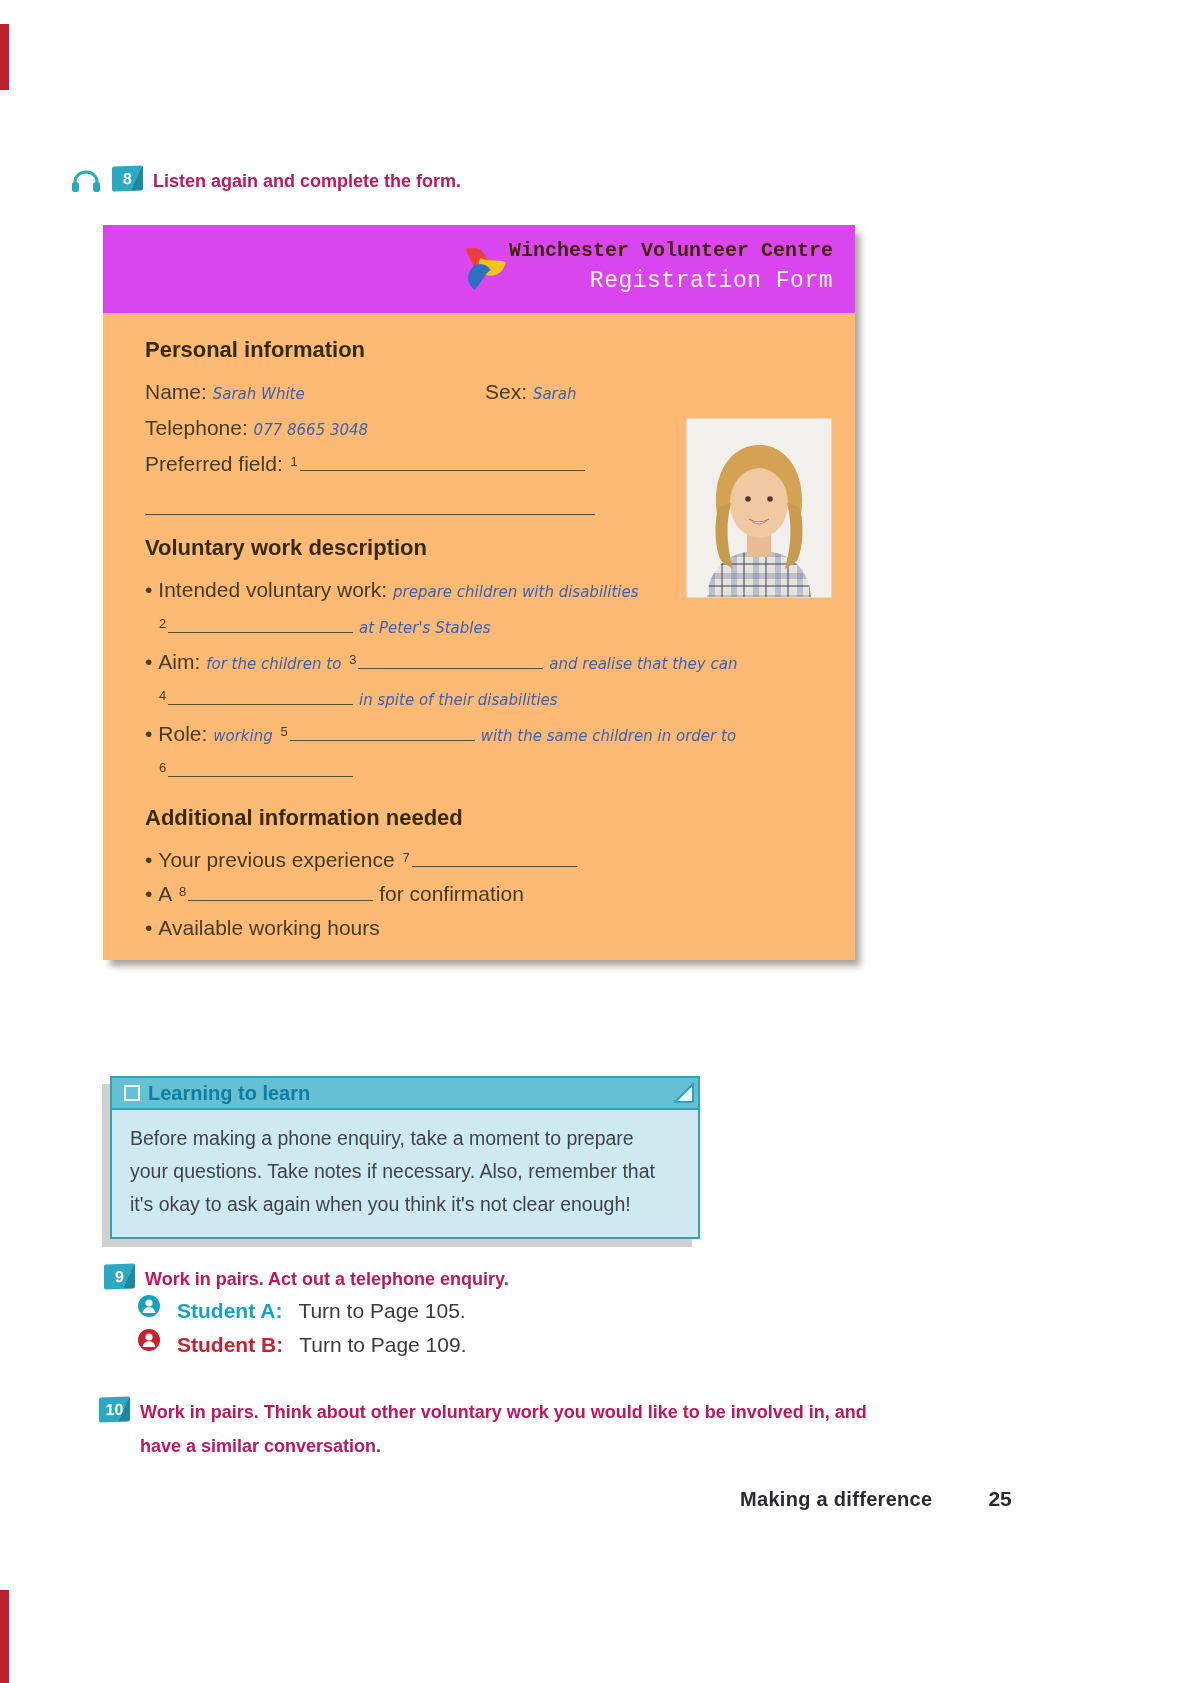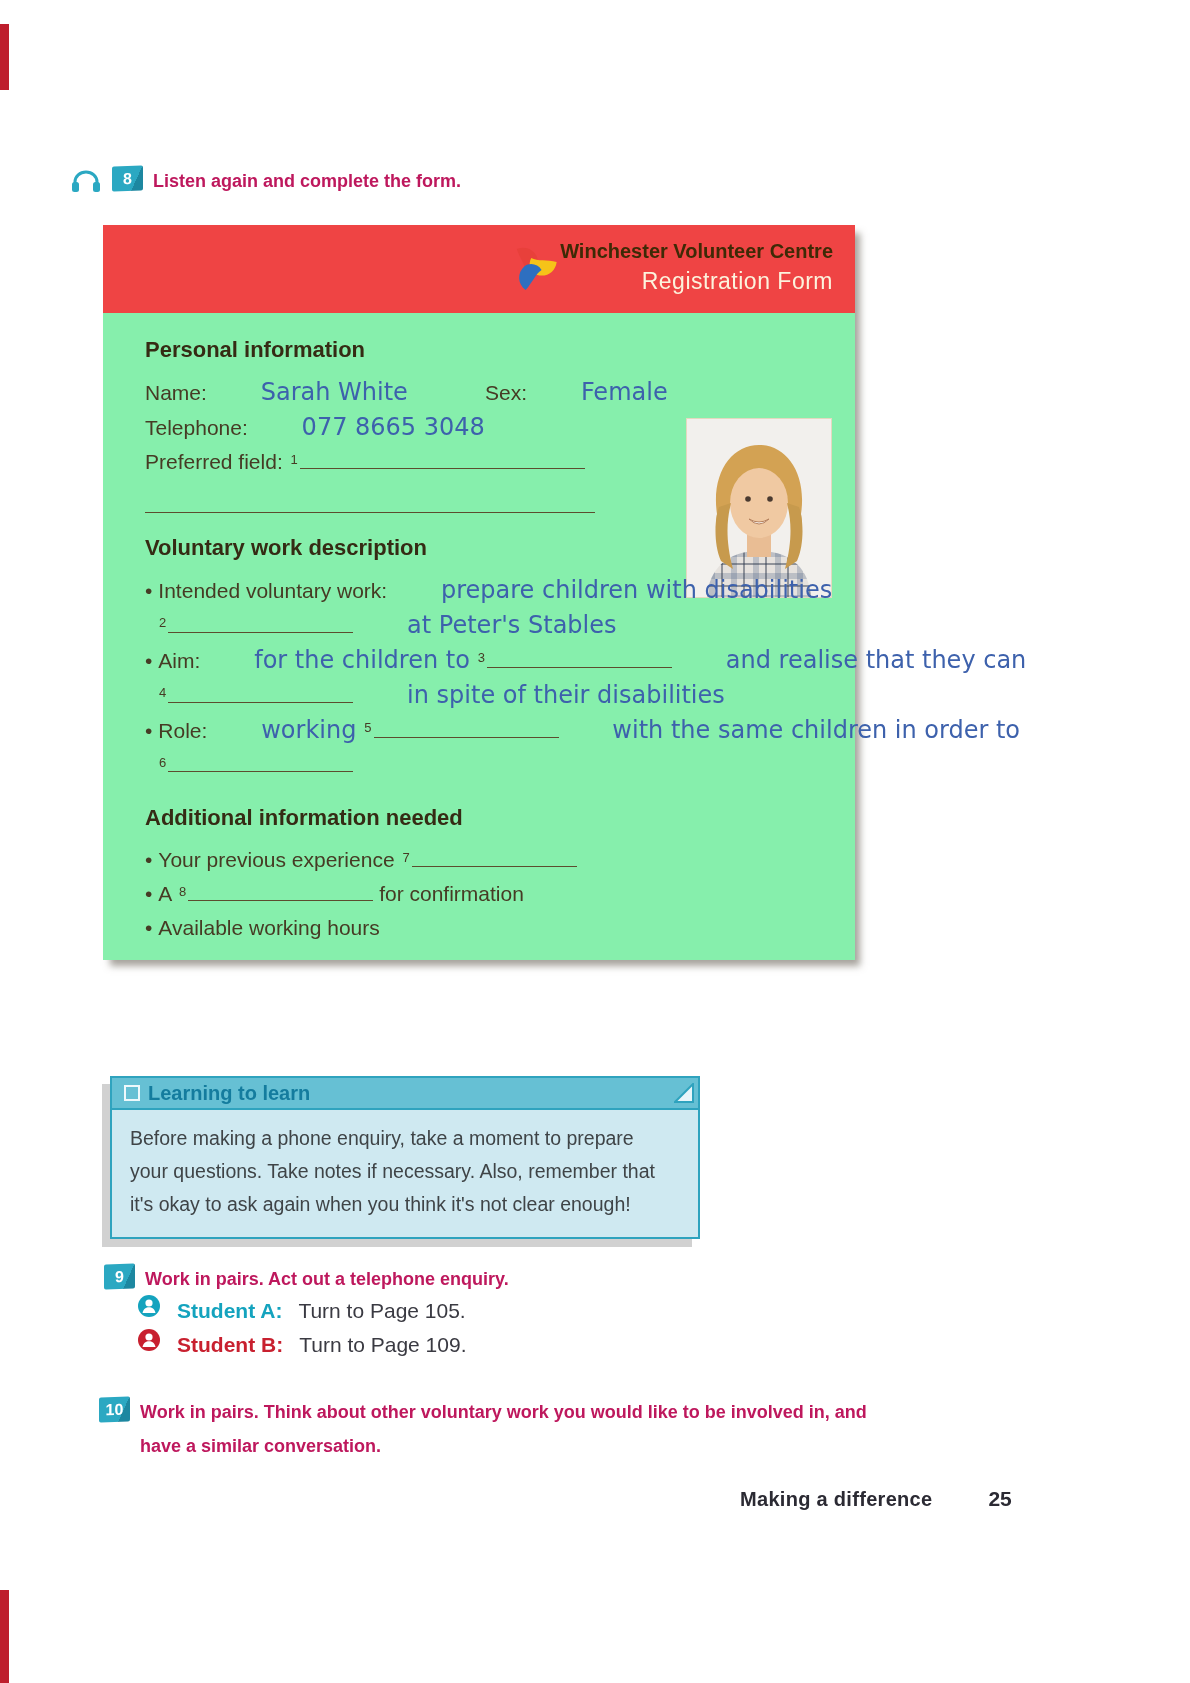--- a/index.html
+++ b/index.html
@@ -15,32 +15,32 @@
   .badge{flex:0 0 auto;min-width:25px;height:25px;padding:0 3px;margin-top:2px;
          background:linear-gradient(115deg,#2ba8c2 72%,#1d87a0 72%);
          color:#fff;font-weight:bold;font-size:16px;line-height:25px;text-align:center;
          border-radius:2px;transform:skewY(-2deg);}
   .ex-text{font-size:18px;font-weight:600;color:#be185d;line-height:34px;}
   .hp-icon{margin-top:3px;}
 
   
   .form-card{position:absolute;left:103px;top:225px;width:752px;height:735px;
              box-shadow:6px 7px 7px -1px rgba(95,88,76,0.55);}
-  .form-header{position:absolute;left:0;top:0;width:100%;height:88px;background:#ef4444;
-               display:flex;justify-content:flex-end;align-items:center;gap:0;box-sizing:border-box;padding-right:22px;}
+  .form-header{position:absolute;left:0;top:0;width:100%;height:88px;background:#d946ef;
+               display:flex;justify-content:flex-end;align-items:center;gap:0;box-sizing:border-box;padding-right:22px;font-family:Liberation Mono, monospace;}
   .form-titles{text-align:right;}
   .form-org{font-size:20px;font-weight:bold;color:#3e2a06;line-height:24px;}
   .form-title{font-size:23px;font-weight:500;color:#fcf3dd;line-height:36px;letter-spacing:0.5px;}
-  .form-body{position:absolute;left:0;top:88px;width:100%;height:647px;background:#86efac;}
+  .form-body{position:absolute;left:0;top:88px;width:100%;height:647px;background:#fdba74;}
 
   .f-sec{position:absolute;left:42px;}
   .f-head{font-size:22px;font-weight:bold;color:#352b14;margin:0 0 12px 0;}
   .f-line{font-size:21px;color:#463b24;line-height:34px;white-space:nowrap;}
   .f-line.indent{padding-left:12px;}
-  .hw{color:#3d61ac;font-family:"DejaVu Sans",sans-serif;font-size:24px;margin-left:48px;}
+  .hw{font-style:italic;color:#3d61ac;font-family:"DejaVu Sans",sans-serif;font-size:15px;}
   .sup{font-size:13px;color:#463b24;vertical-align:top;position:relative;top:-2px;margin:0 2px 0 2px;font-style:normal;}
   .blank{display:inline-block;border-bottom:1.5px solid #5c4c2e;height:22px;vertical-align:baseline;}
   .w285{width:285px}.w450{width:450px}.w185{width:185px}.w165{width:165px}
   .bullet{color:#463b24;margin-right:6px;}
   .sex-field{position:absolute;left:340px;top:34px;}
 
   .photo{position:absolute;left:584px;top:106px;width:144px;height:178px;background:#f2f0ed;
          box-shadow:0 0 0 1px #e4d9bf;}
 
   
@@ -106,21 +106,21 @@
 
     <div class="form-body">
 
       <div class="f-sec" style="top:24px;width:560px;position:absolute;">
         <div class="f-head">Personal information</div>
         <div class="f-line" style="position:relative;">
           <span>Name:</span>
           <span class="hw">Sarah White</span>
           <span class="sex-field" style="top:0;">
             <span>Sex:</span>
-            <span class="hw">Female</span>
+            <span class="hw">Sarah</span>
           </span>
         </div>
         <div class="f-line">
           <span>Telephone:</span>
           <span class="hw">077 8665 3048</span>
         </div>
         <div class="f-line">
           <span>Preferred field:</span>
           <span class="sup">1</span><span class="blank w285"></span>
         </div>

